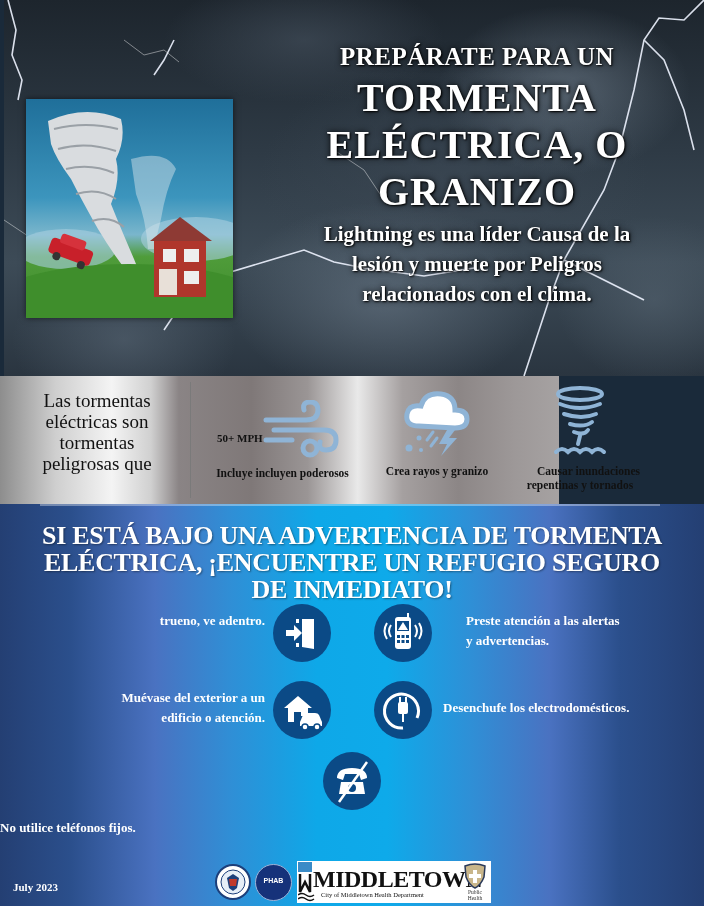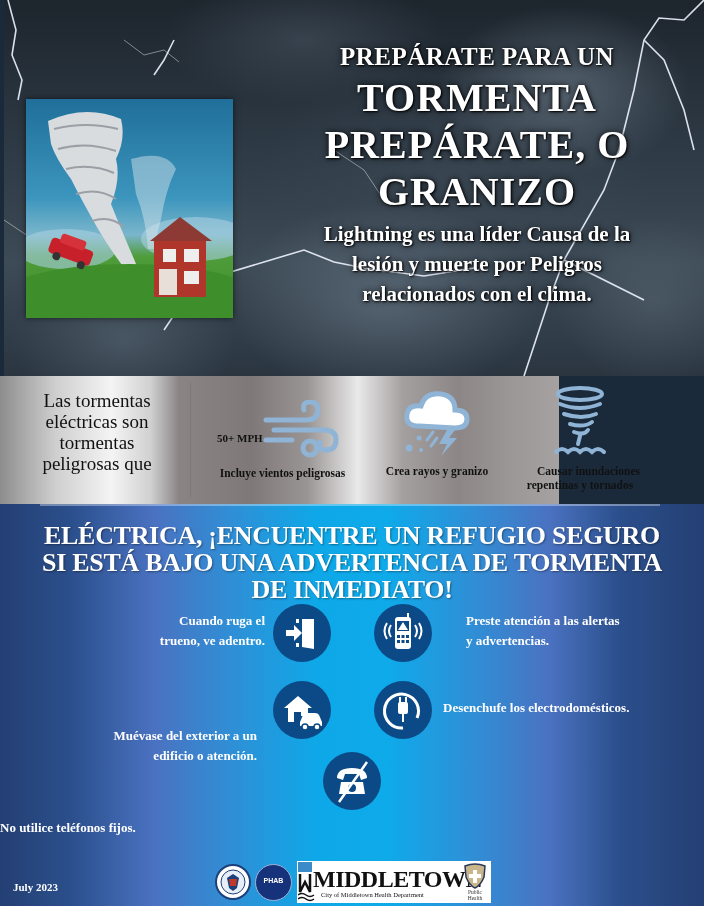--- a/index.html
+++ b/index.html
@@ -111,21 +111,21 @@
       <rect x="137" y="150" width="13" height="13" fill="#eee"></rect>
       <rect x="158" y="150" width="15" height="13" fill="#eee"></rect>
       <rect x="158" y="172" width="15" height="13" fill="#eee"></rect>
       <rect x="133" y="170" width="18" height="26" fill="#e8e0d8"></rect>
     </svg>
   </div>
 
   <div class="hero-text">
     <div class="t-pre">PREPÁRATE PARA UN</div>
     <div class="t-big">TORMENTA</div>
-    <div class="t-big">PREPÁRATE, O</div>
+    <div class="t-big">ELÉCTRICA, O</div>
     <div class="t-big">GRANIZO</div>
     <div class="t-sub">
       <div>Lightning es una líder Causa de la</div>
       <div>lesión y muerte por Peligros</div>
       <div>relacionados con el clima.</div>
     </div>
   </div>
 </section>
 
 <section class="band">
@@ -139,21 +139,21 @@
 
   <div class="feature" style="left:200px; top:24px; width:165px;">
     <svg width="80" height="62" viewBox="0 0 80 62" style="margin-left:62px;">
       <g fill="none" stroke="#8fb4d6" stroke-width="5" stroke-linecap="round">
         <path d="M4 20 L44 20 Q56 20 56 10 Q56 2 48 2 Q40 2 42 10"></path>
         <path d="M12 30 L62 30 Q74 30 74 40 Q74 50 64 50 Q56 50 58 42"></path>
         <path d="M4 40 L30 40"></path>
         <circle cx="48" cy="48" r="7"></circle>
       </g>
     </svg>
-    <div style="margin-top:4px;">Incluye vientos peligrosas</div>
+    <div style="margin-top:4px;">Incluye incluyen poderosos</div>
   </div>
   <div class="mph" style="top:56px;">50+ MPH</div>
 
   <div class="feature" style="left:372px; top:10px; width:130px;">
     <svg width="80" height="72" viewBox="0 0 80 72">
       <g>
         <path d="M22 40 Q8 40 10 28 Q12 18 24 20 Q28 6 44 8 Q58 10 58 24 Q70 24 70 33 Q70 42 58 42 Z" fill="#ffffff" stroke="#8fb4d6" stroke-width="5"></path>
         <polygon points="50,44 42,58 50,58 44,70 60,52 52,52 58,44" fill="#8fb4d6"></polygon>
         <circle cx="12" cy="62" r="3.5" fill="#8fb4d6"></circle>
         <circle cx="22" cy="52" r="2.5" fill="#8fb4d6"></circle>
@@ -178,28 +178,27 @@
       </g>
     </svg>
     <div style="margin-top:6px;text-align:right;">Causar inundaciones</div>
     <div>repentinas y tornados</div>
   </div>
 </section>
 
 <section class="blue">
   <div class="blue-topline"></div>
   <div class="warn">
+    <div>SI ESTÁ BAJO UNA ADVERTENCIA DE TORMENTA</div>
     <div>ELÉCTRICA, ¡ENCUENTRE UN REFUGIO SEGURO</div>
-    <div>SI ESTÁ BAJO UNA ADVERTENCIA DE TORMENTA</div>
     <div>DE INMEDIATO!</div>
   </div>
 </section>
 
 <div class="tip right" style="left:120px; top:611px; width:145px;">
-  <div>Cuando ruga el</div>
   <div>trueno, ve adentro.</div>
 </div>
 <div class="circle" style="left:273px; top:604px;">
   <svg width="40" height="40" viewBox="0 0 40 40">
     <polygon points="20,6 32,6 32,36 20,34" fill="#fff"></polygon>
     <polygon points="4,17 12,17 12,12 20,20 12,28 12,23 4,23" fill="#fff"></polygon>
     <rect x="14" y="6" width="3" height="4" fill="#fff"></rect>
     <rect x="14" y="30" width="3" height="4" fill="#fff"></rect>
   </svg>
 </div>
@@ -222,21 +221,21 @@
     <path d="M6 12 Q1 20 6 28" stroke="#fff" stroke-width="2" fill="none"></path>
     <path d="M34 14 Q38 20 34 26" stroke="#fff" stroke-width="2" fill="none"></path>
     <path d="M38 12 Q43 20 38 28" stroke="#fff" stroke-width="2" fill="none"></path>
   </svg>
 </div>
 <div class="tip" style="left:466px; top:611px; width:240px;">
   <div>Preste atención a las alertas</div>
   <div>y advertencias.</div>
 </div>
 
-<div class="tip right" style="left:52px; top:688px; width:205px;margin-top:38px;">
+<div class="tip right" style="left:60px; top:688px; width:205px;">
   <div>Muévase del exterior a un</div>
   <div>edificio o atención.</div>
 </div>
 <div class="circle" style="left:273px; top:681px;">
   <svg width="44" height="44" viewBox="0 0 44 44">
     <polygon points="4,20 18,8 32,20 28,20 28,34 8,34 8,20" fill="#fff"></polygon>
     <rect x="14" y="24" width="7" height="10" fill="#0b4a86"></rect>
     <rect x="18" y="28" width="24" height="12" rx="3" fill="#0b4a86"></rect>
     <path d="M20 34 L23 27 Q24 25 27 25 L35 25 Q38 25 39 27 L42 34 L42 38 L20 38 Z" fill="#fff"></path>
     <circle cx="25" cy="39" r="3" fill="#fff" stroke="#0b4a86" stroke-width="1.5"></circle>

